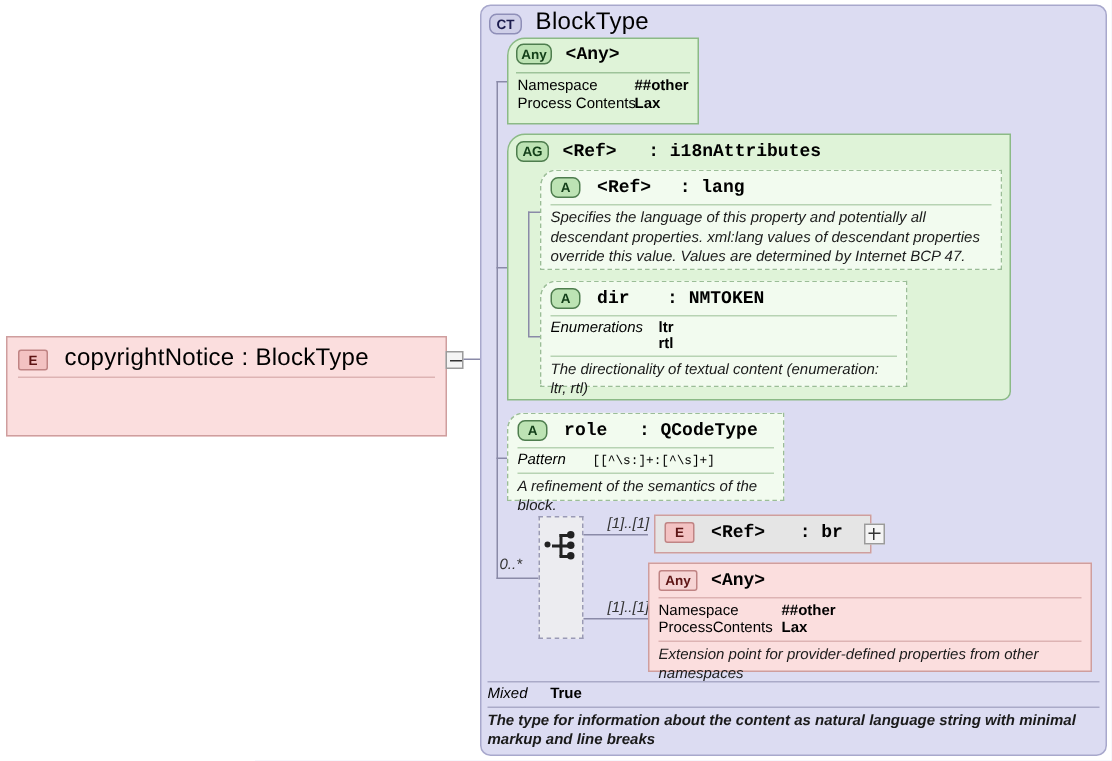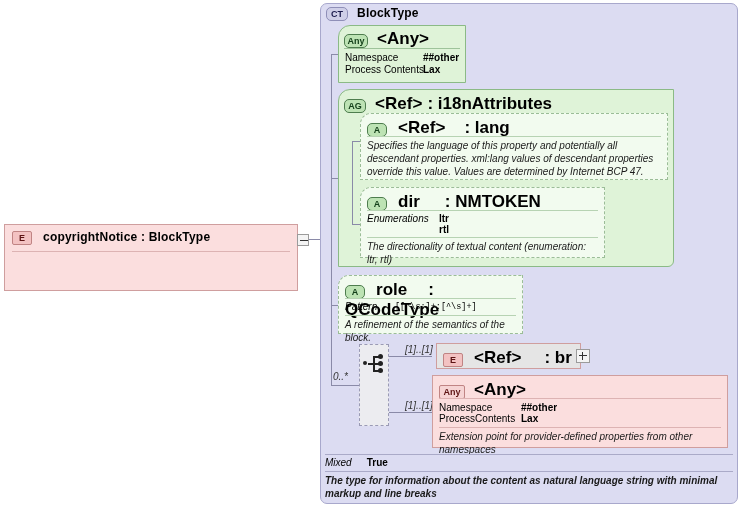--- a/index.html
+++ b/index.html
@@ -13,22 +13,22 @@
          font-size:9px;font-weight:bold;line-height:12px;height:14px;
          border-radius:5px;vertical-align:middle;}
 
   .b-ct{width:22px;border:1.2px solid #8f8fb8;background:#cfcfe8;color:#1b1b4d;}
   .b-any-g{width:24px;border:1.2px solid #4e7d4e;background:#bde3b4;color:#14401a;}
   .b-ag{width:22px;border:1.2px solid #4e7d4e;background:#bde3b4;color:#14401a;}
   .b-a{width:20px;border:1.2px solid #4e7d4e;background:#bde3b4;color:#14401a;}
   .b-e{width:20px;border:1.2px solid #c08484;background:#f3c2c2;color:#5d1414;border-radius:2px;}
   .b-any-r{width:26px;border:1.2px solid #c08484;background:#f6d4d4;color:#5d1414;border-radius:2px;}
 
-  .ttl{font-size:12px;font-weight:bold;letter-spacing:.2px;}
-  .ttl-sm{font-size:17px;font-weight:bold;}
+  .ttl{font-size:16px;font-weight:normal;letter-spacing:.2px;}
+  .ttl-sm{font-size:12px;font-weight:bold;font-family:Liberation Mono, monospace;}
 
   
   #ct-box{left:320px;top:3px;width:418px;height:501px;
           background:#dcdcf2;border:1px solid #a8a8cc;border-radius:7px;}
 
   #ct-header{left:326px;top:6px;width:200px;height:16px;}
   #ct-header .ttl{margin-left:6px;}
 
   
   #any-top{left:338px;top:25px;width:128px;height:58px;
@@ -139,21 +139,21 @@
   <div class="proprow" style="left:6px;top:26px;">Namespace</div>
   <div class="proprow v" style="left:84px;top:26px;font-weight:bold;">##other</div>
   <div class="proprow" style="left:6px;top:38px;">Process Contents</div>
   <div class="proprow v" style="left:84px;top:38px;font-weight:bold;">Lax</div>
 </div>
 
 <div class="abs" id="ag-box"></div>
 <div class="abs" id="ag-hdr">
   <span class="badge b-ag">AG</span>
   <span class="ttl-sm" style="margin-left:6px;">&lt;Ref&gt;</span>
-  <span class="ttl-sm" style="margin-left:2px;text-align:center;">: i18nAttributes</span>
+  <span class="ttl-sm" style="margin-left:18px;text-align:center;">: i18nAttributes</span>
 </div>
 
 <div class="line lv abs" style="left:352px;top:141px;height:83px;"></div>
 <div class="line lh abs" style="left:352px;top:141px;width:9px;"></div>
 <div class="line lh abs" style="left:352px;top:224px;width:9px;"></div>
 
 <div class="abs dashbox" id="attr-lang">
   <div class="ahdr">
     <span class="badge b-a">A</span>
     <span class="ttl-sm" style="margin-left:8px;">&lt;Ref&gt;</span>

